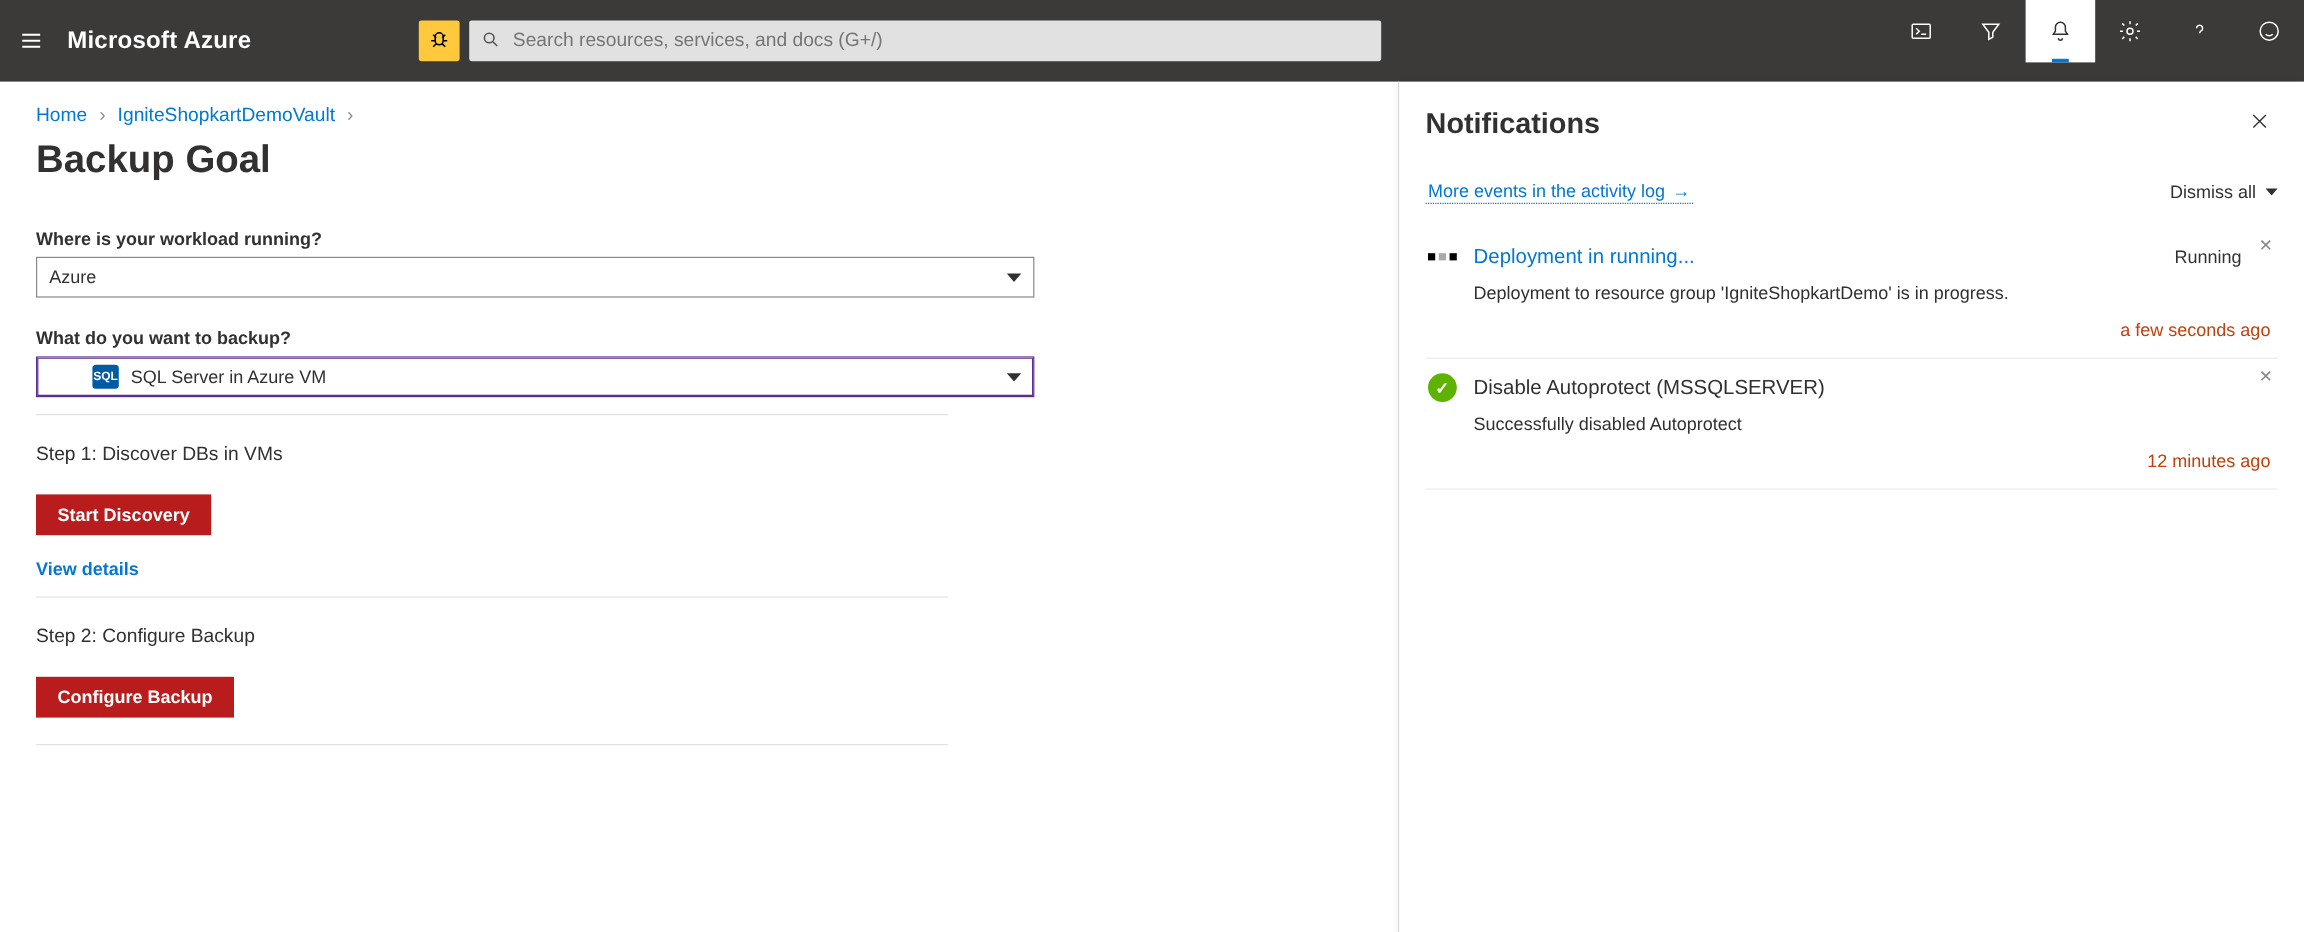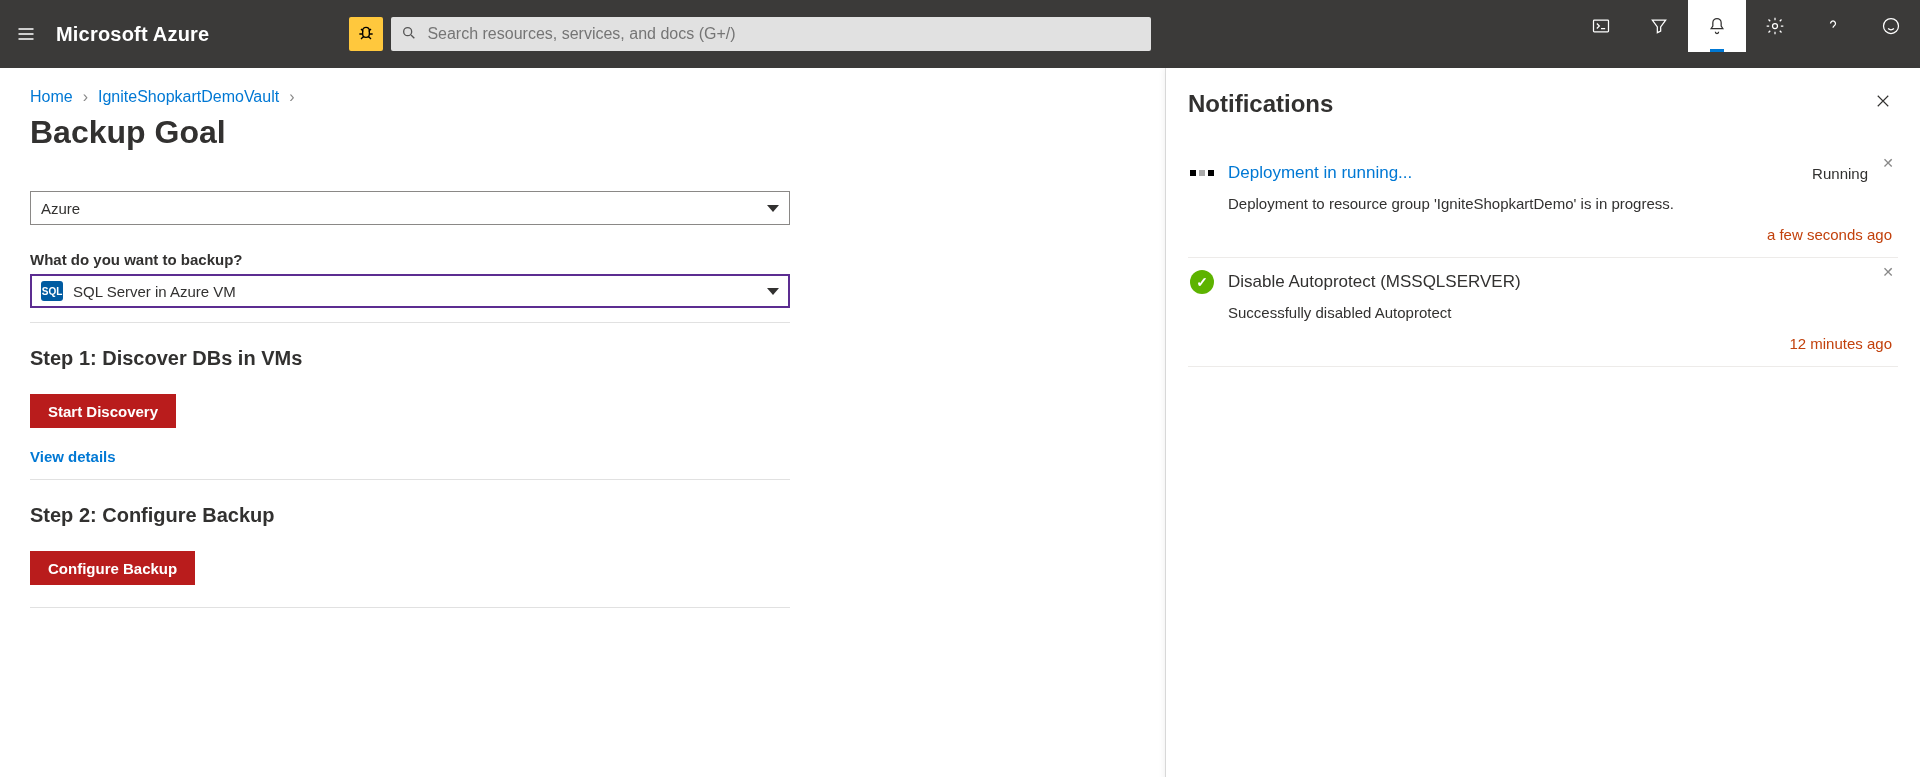--- a/index.html
+++ b/index.html
@@ -31,27 +31,27 @@
   
   .breadcrumb { font-size:16px; color:#0078d4; display:flex; align-items:center; gap:10px; margin-bottom:8px;}
   .breadcrumb a { color:#0078d4; text-decoration:none; cursor:pointer;}
   .breadcrumb .sep { color:#8a8a8a; }
 
   
   .page-title { font-size:32px; font-weight:600; margin-bottom:40px; }
 
   
   .form-label { font-size:15px; font-weight:600; margin-bottom:6px; }
-  .select { display:flex; align-items:center; justify-content:space-between; width:760px; height:34px; border:1px solid #8a8886; padding:0 10px; font-size:15px; cursor:pointer; background:#fff;}
+  .select { display:flex; align-items:center; justify-content:space-between; width:832px; height:34px; border:1px solid #8a8886; padding:0 10px; font-size:15px; cursor:pointer; background:#fff;}
   .select .chev { border-left:6px solid transparent; border-right:6px solid transparent; border-top:7px solid #323130; }
   .select.focused { border:1px solid #5c2d91; box-shadow: inset 0 0 0 1px #5c2d91;}
   .select .sql-icon { width:22px; height:20px; background:#005ba1; color:#fff; font-size:10px; font-weight:600; display:inline-flex; align-items:center; justify-content:center; border-radius:3px; margin-right:10px; position:relative;}
   .gap20 { height:26px; }
   .divider { height:1px; background:#e1e1e1; width:760px; margin:14px 0 24px 0;}
-  .step-heading { font-weight:700; font-size:20px; margin-bottom:24px; }
+  .step-heading { font-weight:400; font-size:16px; margin-bottom:24px; }
   .btn { display:inline-flex; align-items:center; justify-content:center; background:#b91c1c; color:#fff; height:34px; padding:0 18px; font-size:15px; font-weight:600; border:none; cursor:pointer;}
   .link { color:#0078d4; font-size:15px; font-weight:600; cursor:pointer; margin-top:20px; display:inline-block;}
   
   
   .notif-header { display:flex; align-items:center; justify-content:space-between; margin-bottom:30px;}
   .notif-title { font-size:24px; font-weight:600; }
   .close-x { font-size:20px; cursor:pointer; color:#323130; padding:4px 6px;}
   .notif-controls { display:flex; align-items:center; justify-content:space-between; margin-bottom:20px; }
   .underline-link { color:#0078d4; border-bottom:1px dotted #0078d4; padding:1px 2px; display:inline-flex; align-items:center; gap:6px; font-size:15px; cursor:pointer;}
   .dismiss { color:#323130; display:flex; align-items:center; gap:8px; font-size:15px; cursor:pointer;}
@@ -140,30 +140,31 @@
 
   <div class="left">
     <div class="breadcrumb">
       <a>Home</a>
       <span class="sep">›</span>
       <a>IgniteShopkartDemoVault</a>
       <span class="sep">›</span>
     </div>
     <div class="page-title">Backup Goal</div>
 
+    <div class="form-label">Where is your workload running?</div>
     <div class="select">
       <span>Azure</span>
       <span class="chev"></span>
     </div>
 
     <div class="gap20"></div>
 
     <div class="form-label">What do you want to backup?</div>
     <div class="select focused">
-      <span style="display:flex;align-items:center;">
+      <span style="display:flex;align-items:center;margin-left:36px;">
         <span class="sql-icon">SQL</span>
         <span>SQL Server in Azure VM</span>
       </span>
       <span class="chev"></span>
     </div>
 
     <div class="divider"></div>
 
     <div class="step-heading">Step 1: Discover DBs in VMs</div>
     <button class="btn">Start Discovery</button>
@@ -180,20 +181,30 @@
   <div class="right">
     <div class="notif-header">
       <div class="notif-title">Notifications</div>
       <div class="close-x">
         <svg width="18" height="18" viewBox="0 0 24 24">
             <path d="M5 5l14 14M19 5L5 19" stroke="#323130" stroke-width="1.5"></path>
           </svg>
       </div>
     </div>
 
+    <div class="notif-controls">
+      <span class="underline-link">
+        <span>More events in the activity log</span>
+        <span>→</span>
+      </span>
+      <span class="dismiss">
+        <span>Dismiss all</span>
+        <span class="chev"></span>
+      </span>
+    </div>
 
     <div class="notif-item">
       <span class="notif-close">✕</span>
       <div class="notif-row1">
         <span class="notif-status-icon">
           <span class="progress-dots">
               <span></span>
               <span class="dim"></span>
               <span></span>
             </span>

